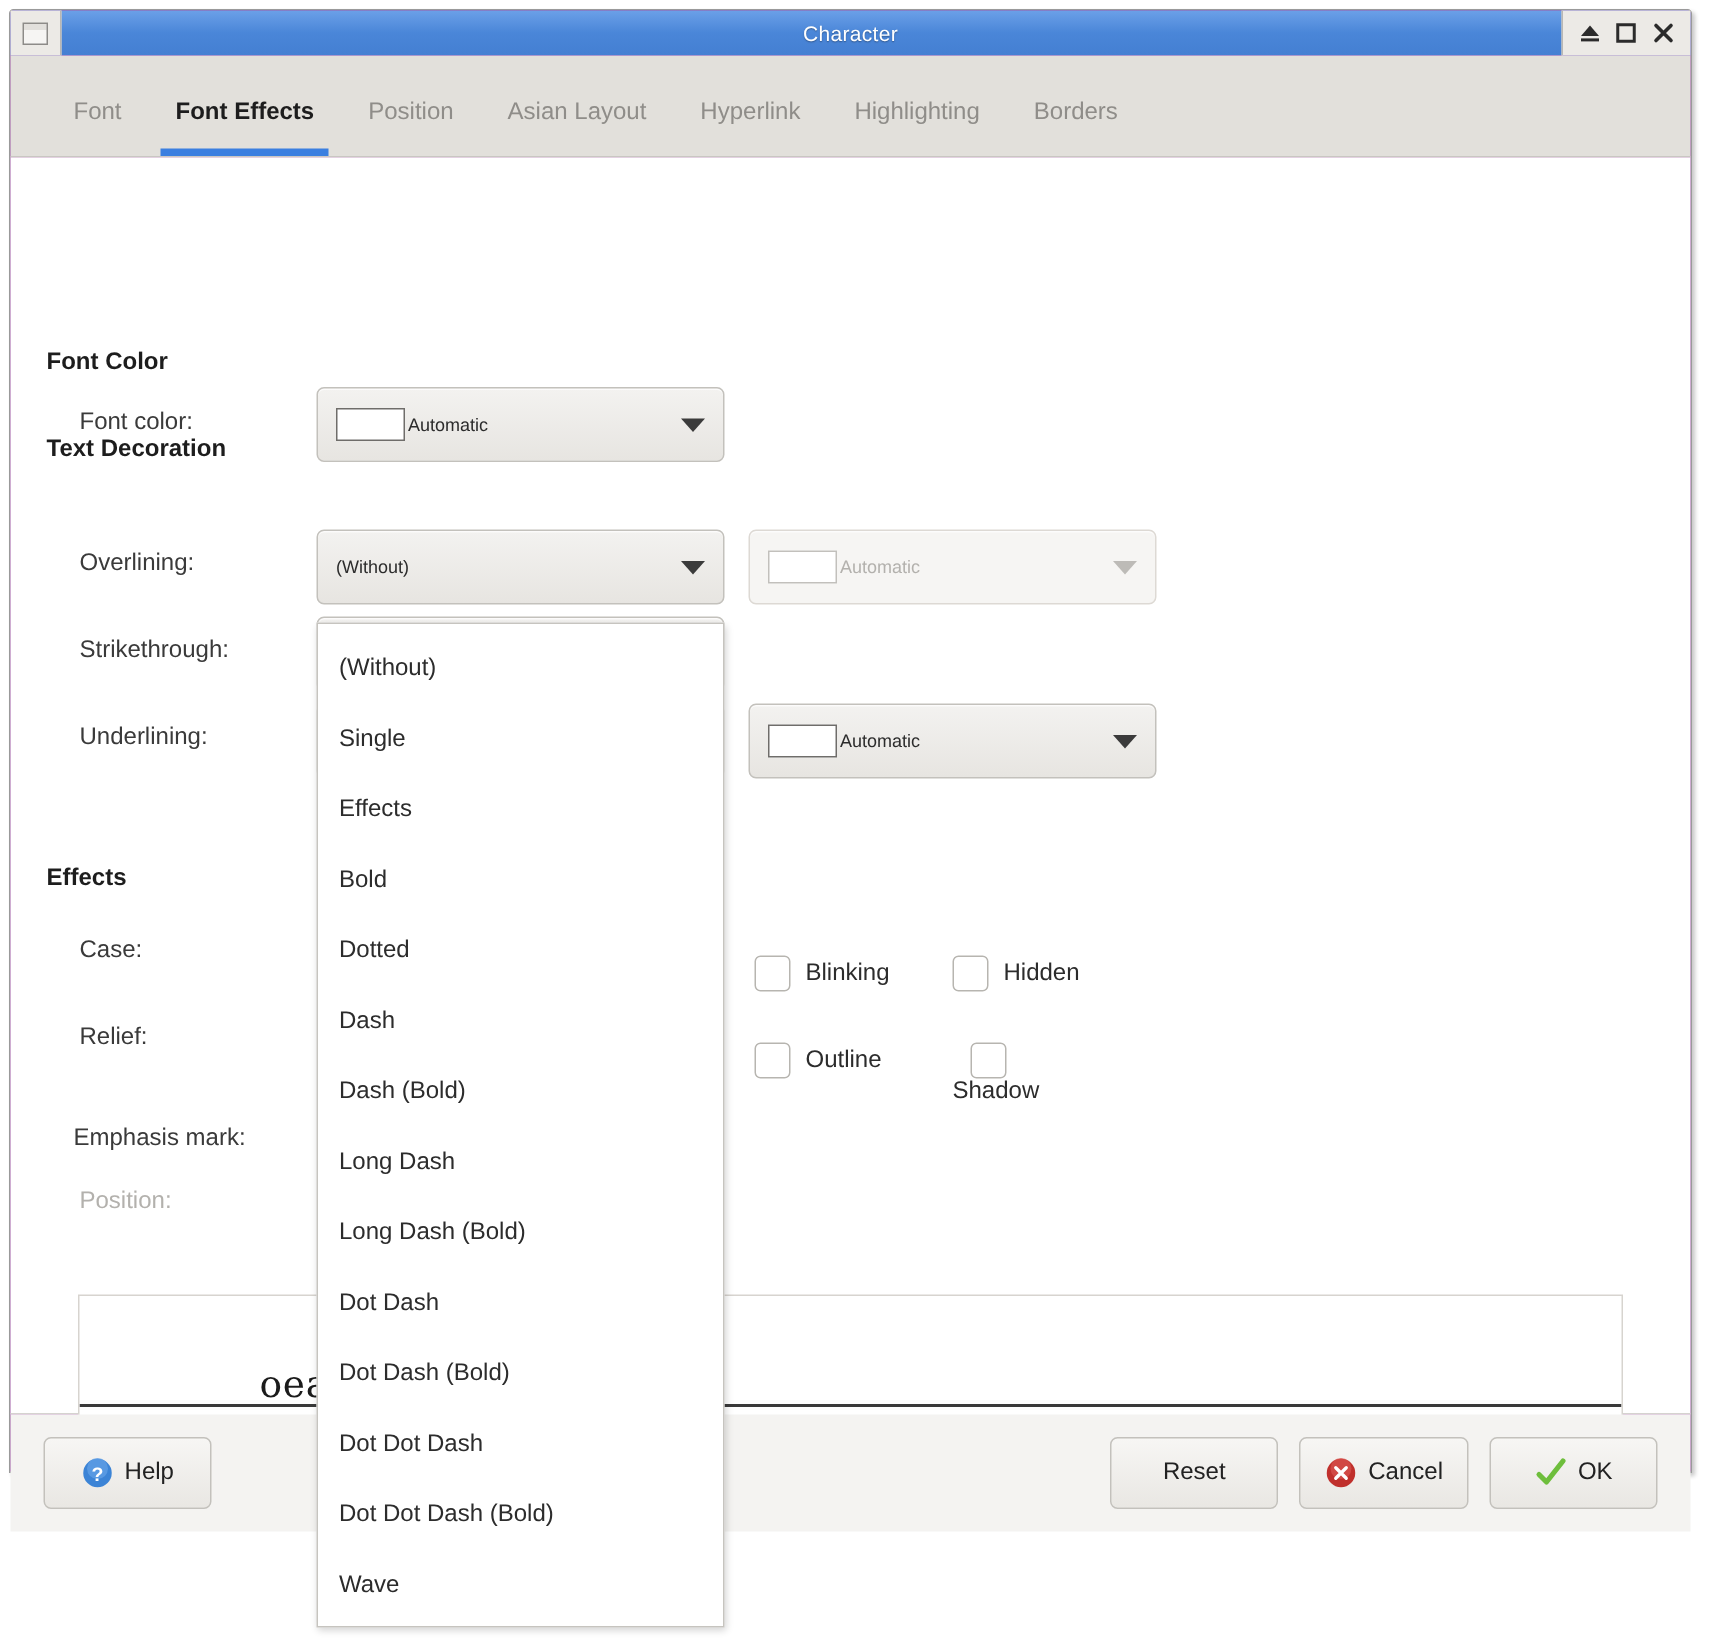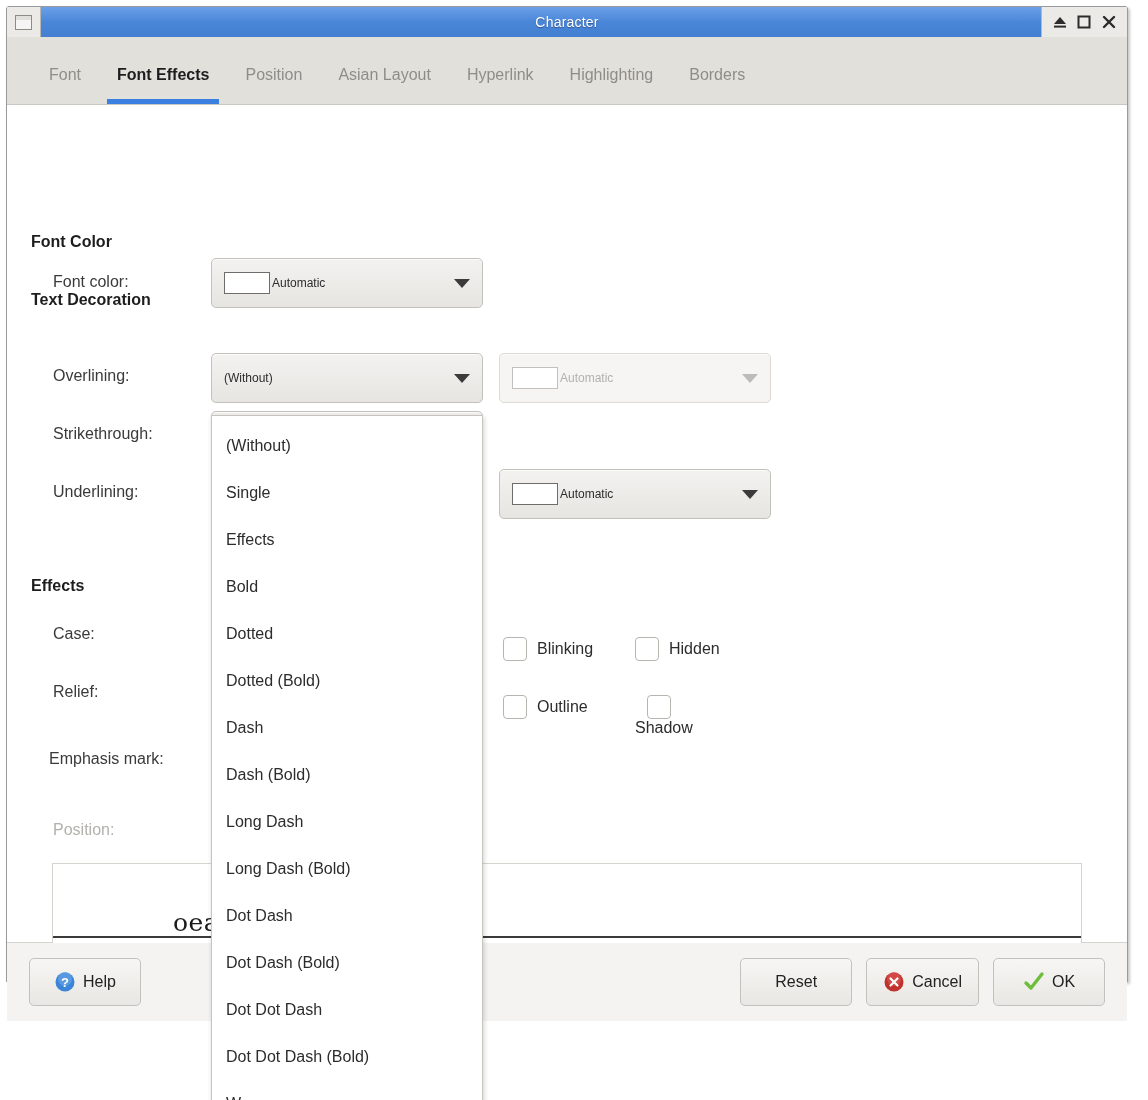--- a/index.html
+++ b/index.html
@@ -327,21 +327,21 @@
     <div class="combo" style="left:492px; top:364px; width:272px;">
       <div class="swatch"></div>
       <div class="ctext">Automatic</div>
       <div class="arrow"></div>
     </div>
 
     <div class="grouphead" style="left:24px; top:472px;">Effects</div>
     <div class="fieldlabel" style="left:46px; top:520px;">Case:</div>
     <div class="fieldlabel" style="left:46px; top:578px;">Relief:</div>
     <div class="fieldlabel" style="left:42px; top:645px;">Emphasis mark:</div>
-    <div class="fieldlabel disabled" style="left:46px; top:716px;">Position:</div>
+    <div class="fieldlabel disabled" style="left:46px; top:687px;">Position:</div>
 
     <div class="cbrow" style="left:496px; top:520px;">
       <div class="cbox"></div>
       <div class="cblabel">Blinking</div>
     </div>
     <div class="cbrow" style="left:628px; top:520px;">
       <div class="cbox"></div>
       <div class="cblabel">Hidden</div>
     </div>
     <div class="cbrow" style="left:496px; top:578px;">
@@ -357,21 +357,20 @@
       <div id="preview-line"></div>
       <div id="preview-text">oeasyo2z</div>
     </div>
 
     <div id="popup">
       <div class="popitem">(Without)</div>
       <div class="popitem">Single</div>
       <div class="popitem">Effects</div>
       <div class="popitem">Bold</div>
       <div class="popitem">Dotted</div>
-      <div class="popitem">Dotted (Bold)</div>
       <div class="popitem">Dash</div>
       <div class="popitem">Dash (Bold)</div>
       <div class="popitem">Long Dash</div>
       <div class="popitem">Long Dash (Bold)</div>
       <div class="popitem">Dot Dash</div>
       <div class="popitem">Dot Dash (Bold)</div>
       <div class="popitem">Dot Dot Dash</div>
       <div class="popitem">Dot Dot Dash (Bold)</div>
       <div class="popitem">Wave</div>
 

